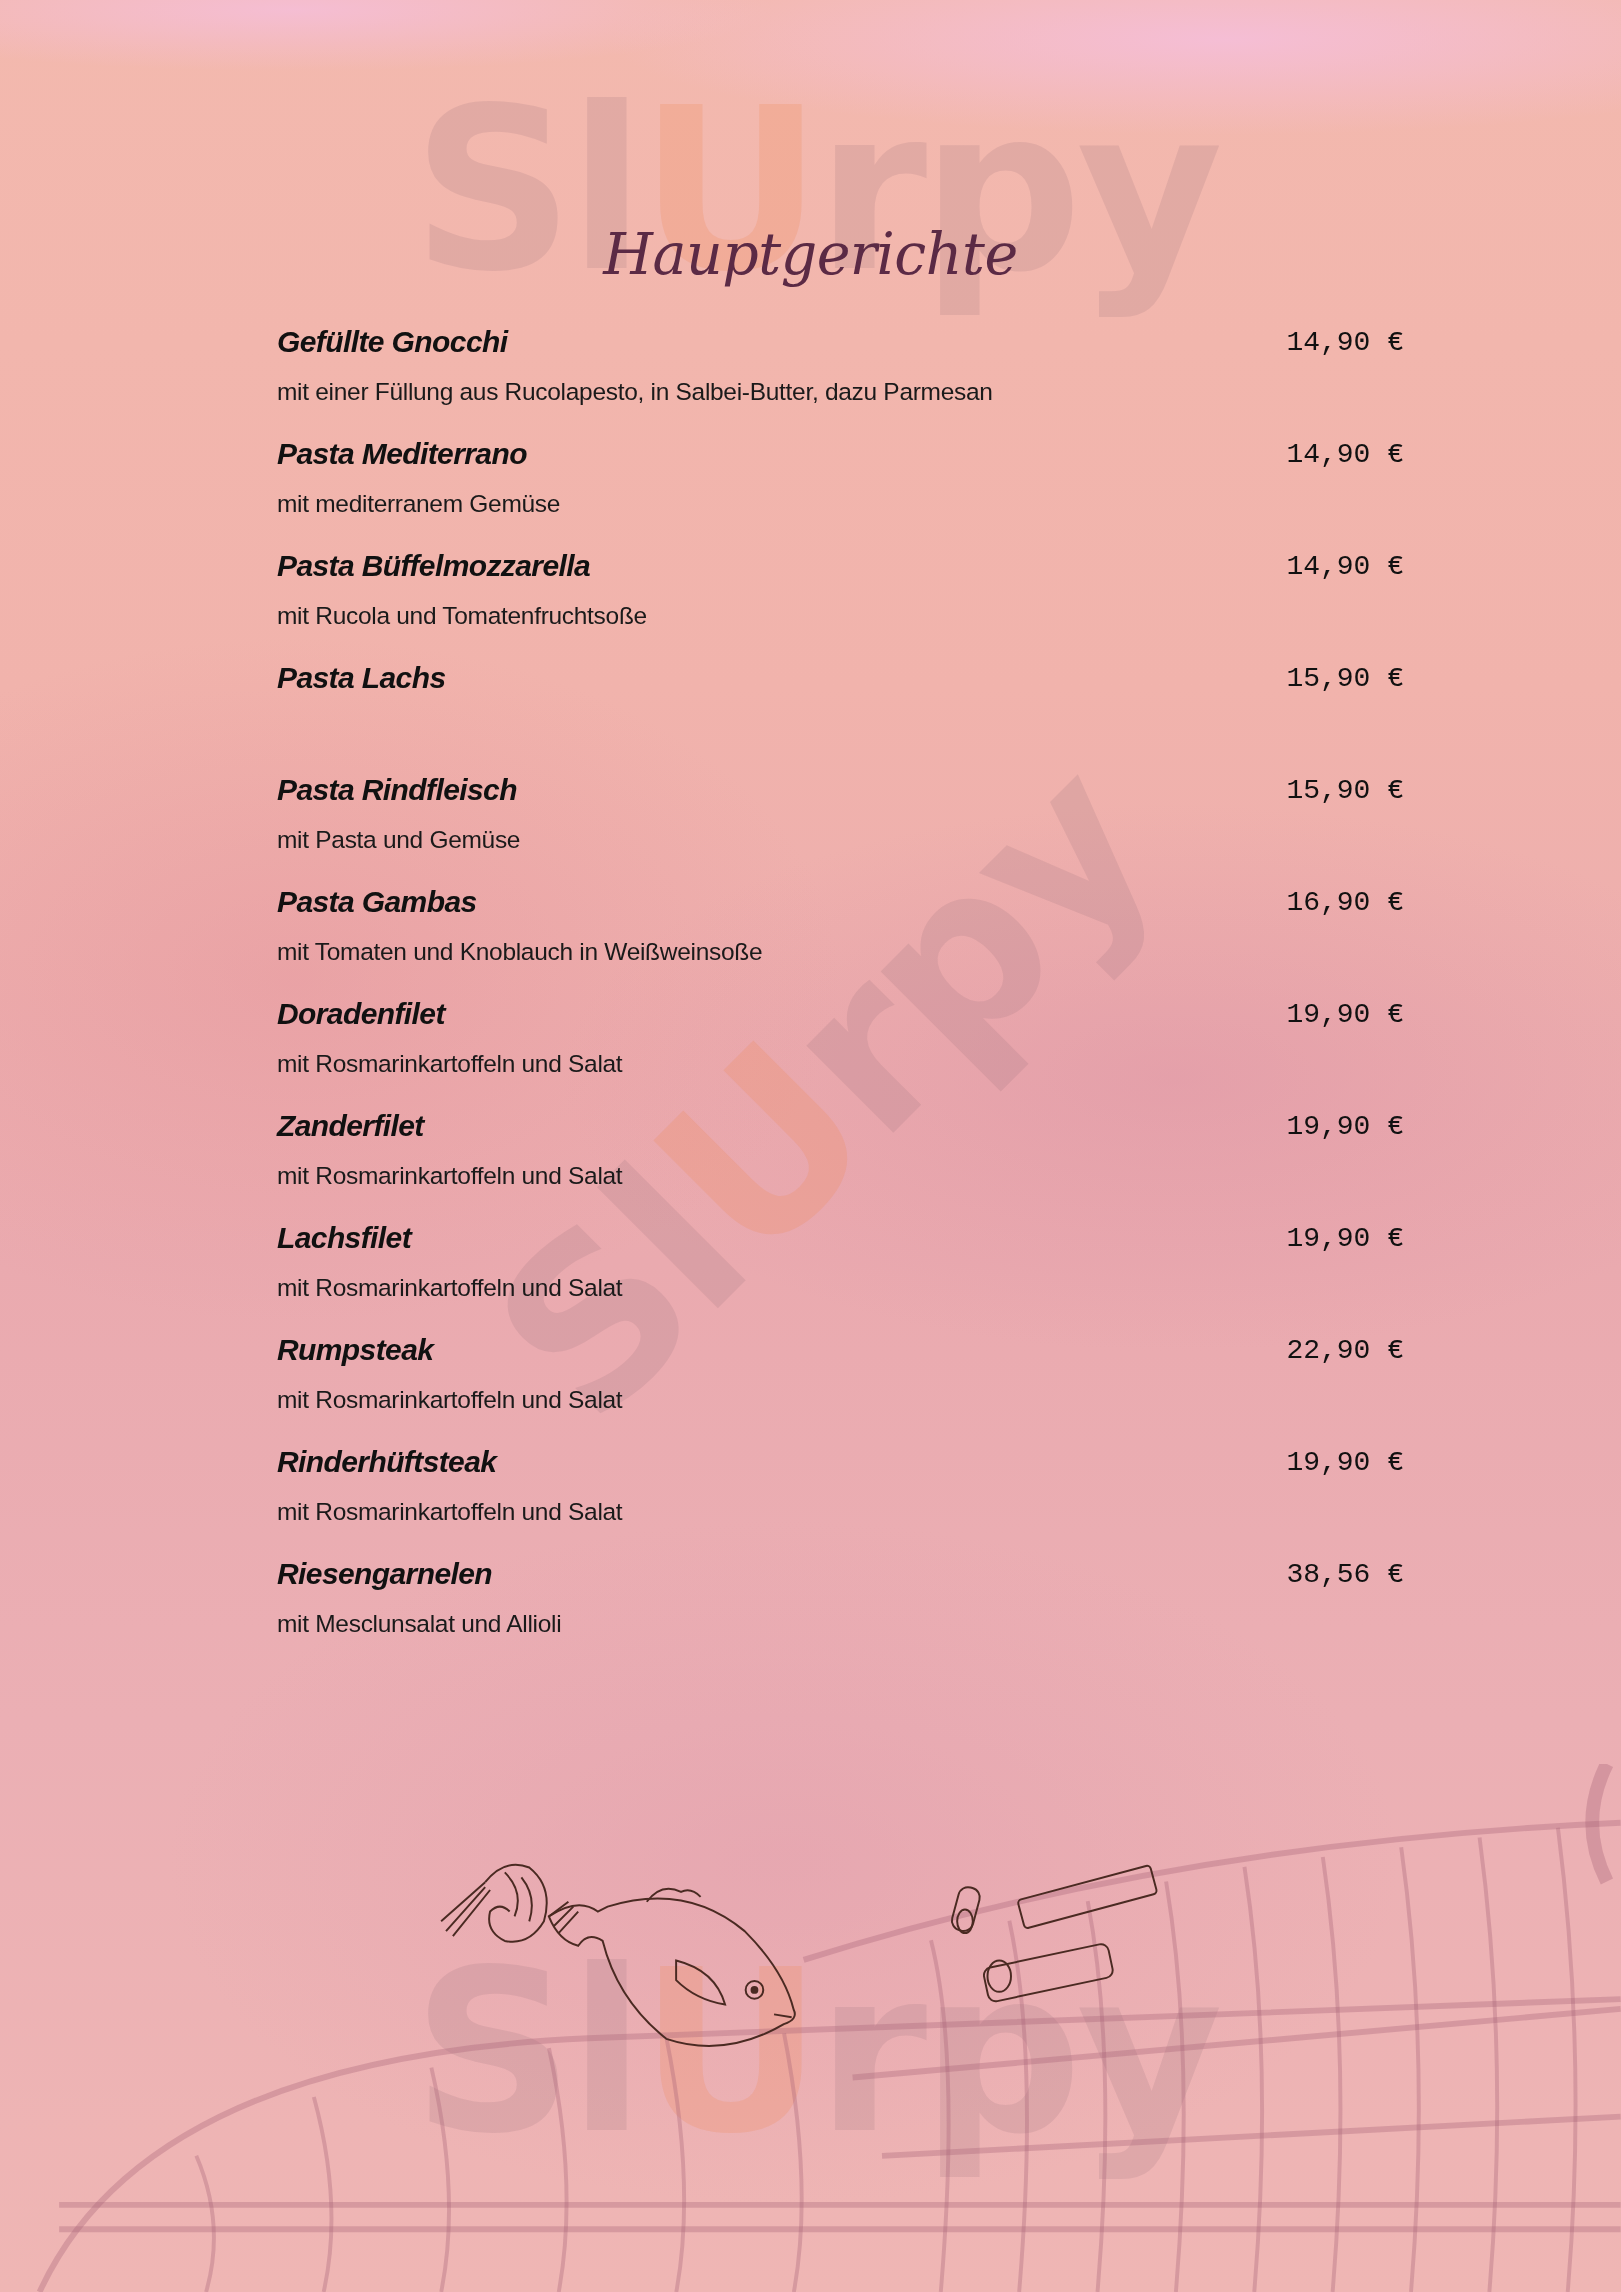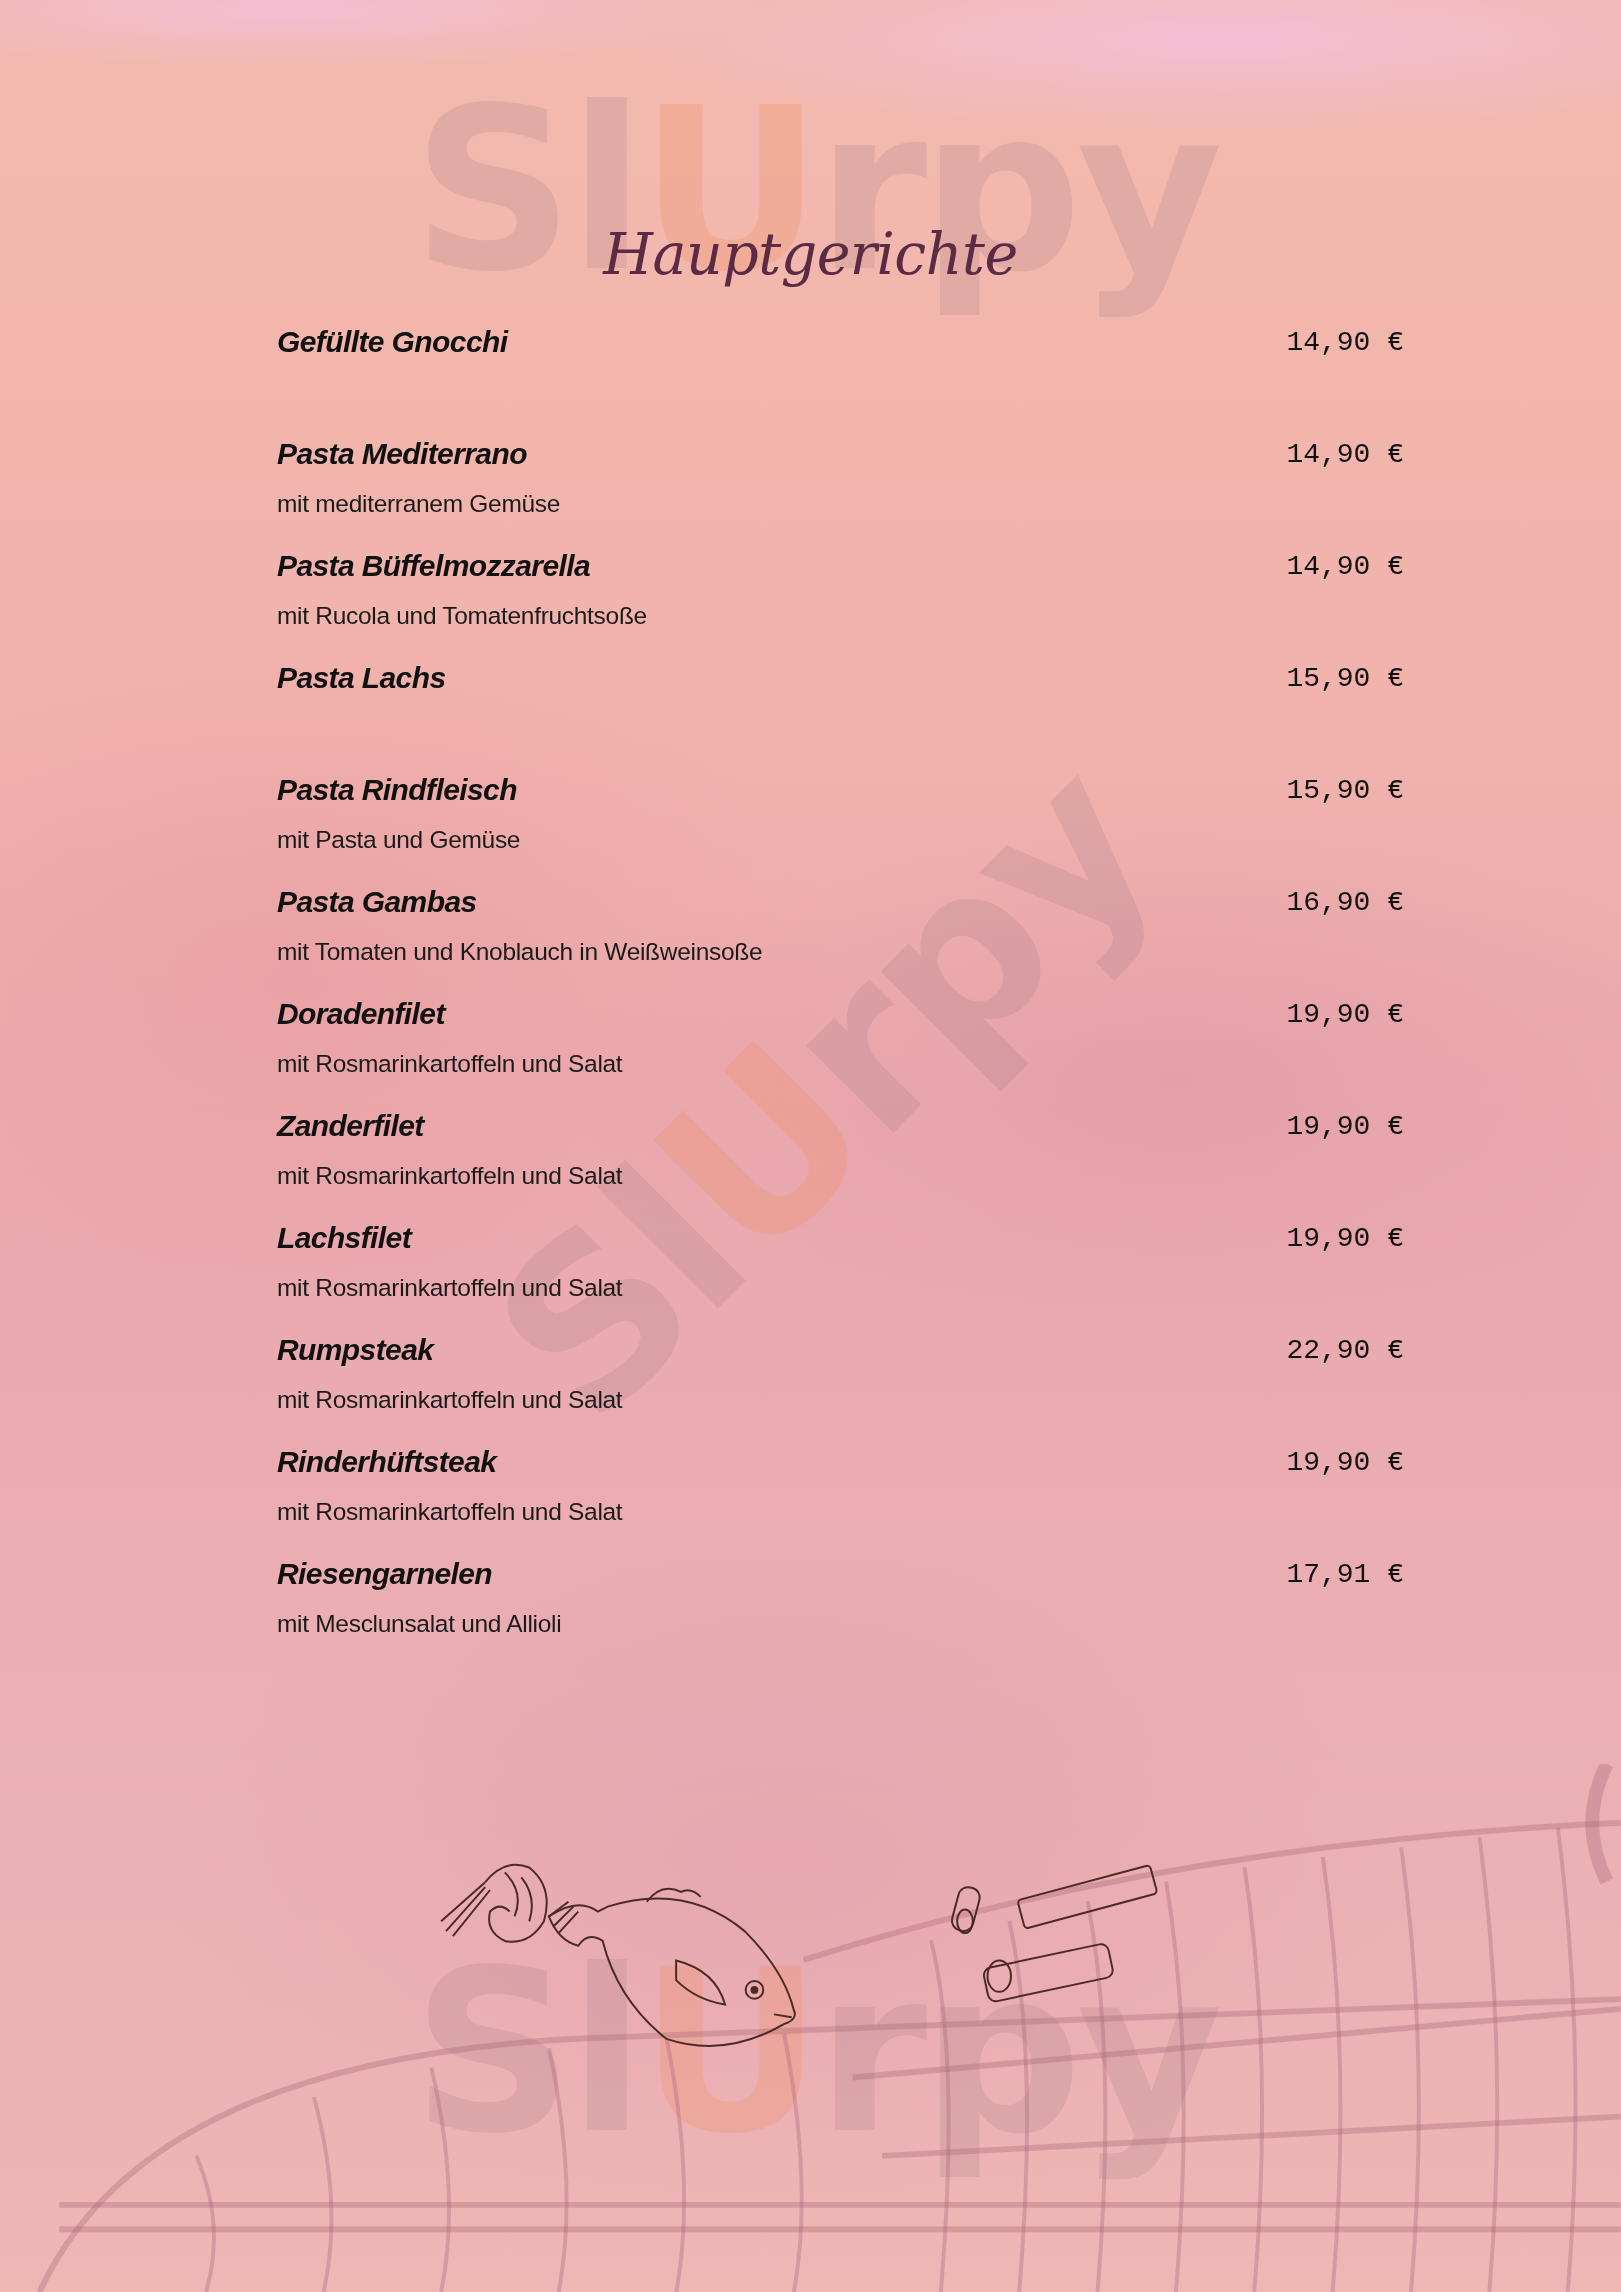--- a/index.html
+++ b/index.html
@@ -86,20 +86,21 @@
   </g>
   <path d="M1640 0 Q1610 60 1640 120" stroke-width="14"></path>
 </svg>
 
 <div class="title">Hauptgerichte</div>
 
 <div class="menu">
   <div class="item">
     <span class="item-name">Gefüllte Gnocchi</span>
     <span class="item-price">14,90 €</span>
+    <span class="item-desc">mit einer Füllung aus Rucolapesto, in Salbei-Butter, dazu Parmesan</span>
   </div>
   <div class="item">
     <span class="item-name">Pasta Mediterrano</span>
     <span class="item-price">14,90 €</span>
     <span class="item-desc">mit mediterranem Gemüse</span>
   </div>
   <div class="item">
     <span class="item-name">Pasta Büffelmozzarella</span>
     <span class="item-price">14,90 €</span>
     <span class="item-desc">mit Rucola und Tomatenfruchtsoße</span>
@@ -138,21 +139,21 @@
     <span class="item-price">22,90 €</span>
     <span class="item-desc">mit Rosmarinkartoffeln und Salat</span>
   </div>
   <div class="item">
     <span class="item-name">Rinderhüftsteak</span>
     <span class="item-price">19,90 €</span>
     <span class="item-desc">mit Rosmarinkartoffeln und Salat</span>
   </div>
   <div class="item">
     <span class="item-name">Riesengarnelen</span>
-    <span class="item-price">17,91 €</span>
+    <span class="item-price">38,56 €</span>
     <span class="item-desc">mit Mesclunsalat und Allioli</span>
   </div>
 </div>
 
 <svg class="illustration" viewBox="0 0 800 240" fill="none" stroke="#4a2a22" stroke-width="2">
   <g>
     <path d="M55 40 Q75 15 100 25 Q125 45 115 80 Q100 105 75 100 Q55 90 60 70 Q70 60 80 70"></path>
     <path d="M55 40 L10 80 M55 45 L15 90 M60 48 L22 95"></path>
     <path d="M75 30 Q95 50 85 75 M92 35 Q108 55 100 80"></path>
   </g>

